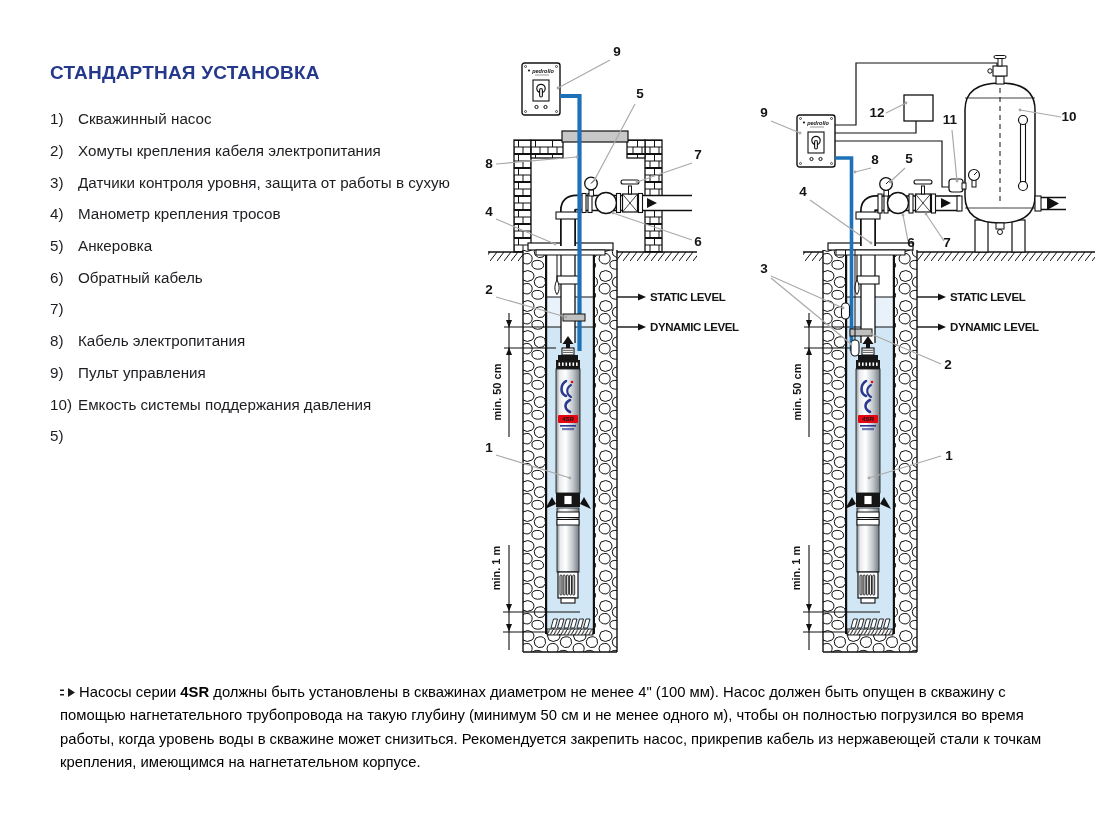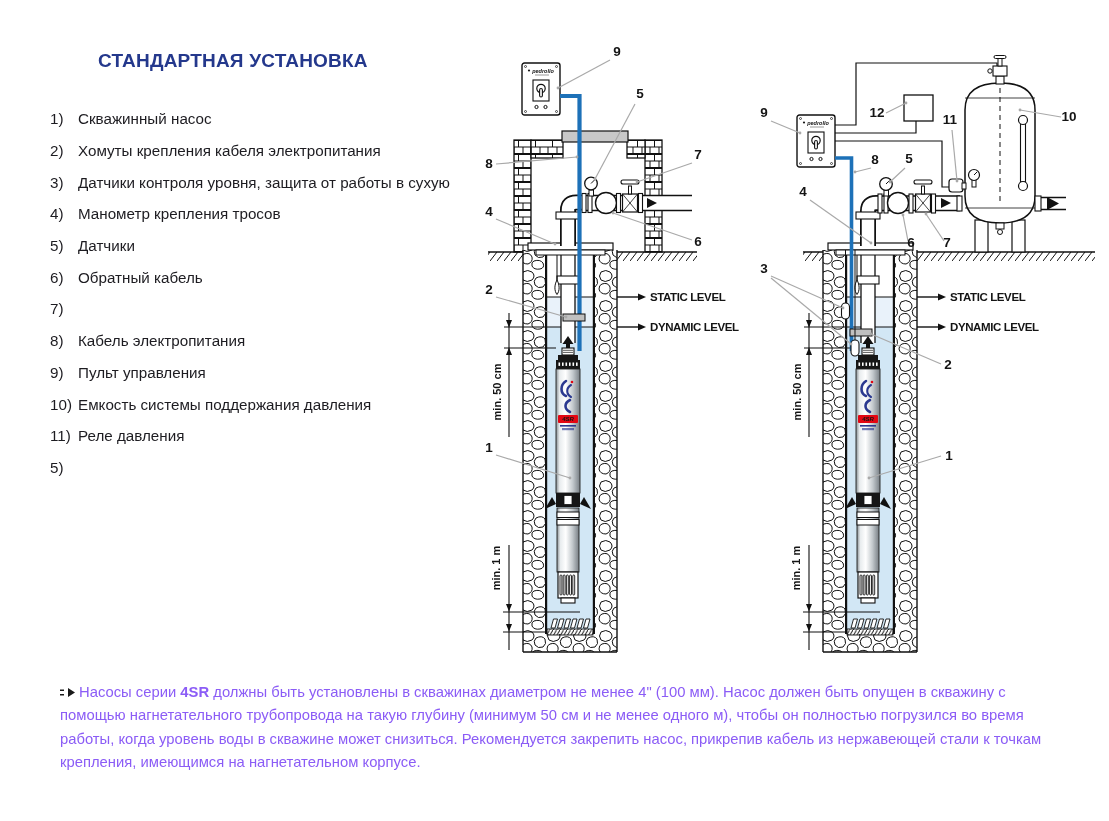--- a/index.html
+++ b/index.html
@@ -1,24 +1,24 @@
 <!DOCTYPE html>
 <html><head>
 <meta charset="utf-8">
 <style>
   html,body{margin:0;padding:0;background:#fff;}
   #page{position:relative;width:1109px;height:821px;background:#fff;overflow:hidden;
         font-family:"Liberation Sans",sans-serif;}
-  #doc-title{position:absolute;left:50px;top:50px;font-size:19px;font-weight:bold;
-        color:#24388c;letter-spacing:.2px;margin-left:48px;}
+  #doc-title{position:absolute;left:50px;top:62px;font-size:19px;font-weight:bold;
+        color:#24388c;letter-spacing:.2px;}
   #legend{position:absolute;left:50px;top:103px;width:430px;}
   .legend-item{display:flex;height:31.7px;align-items:center;font-size:15.2px;color:#1d1c21;}
   .legend-num{width:28px;flex:0 0 28px;}
   #note{position:absolute;left:60px;top:681px;width:1002px;font-size:14.8px;
-        line-height:23.4px;color:#8b5cf6;text-align:left;}
+        line-height:23.4px;color:#000000;text-align:left;}
   #note b{font-weight:bold;}
   .note-arrow-svg{display:inline-block;vertical-align:-1px;margin-right:4px;}
   svg text{font-family:"Liberation Sans",sans-serif;fill:#141414;}
   .callout{font-size:13.5px;font-weight:bold;}
   .lvl{font-size:11.5px;font-weight:bold;letter-spacing:-0.4px;}
   .dim{font-size:11px;font-weight:bold;}
   .leader{stroke:#a9a9a9;stroke-width:1.2;fill:none;}
   .ldot{fill:#a9a9a9;}
   .pipe-outline{stroke:#111;fill:none;}
   .wht{fill:#fff;stroke:#111;}
@@ -42,44 +42,40 @@
     <div class="legend-item">
         <span class="legend-num">3)</span>
         <span>Датчики контроля уровня, защита от работы в сухую</span>
       </div>
     <div class="legend-item">
         <span class="legend-num">4)</span>
         <span>Манометр крепления тросов</span>
       </div>
     <div class="legend-item">
         <span class="legend-num">5)</span>
-        <span>Датчики</span>
+        <span>Анкеровка</span>
       </div>
     <div class="legend-item">
         <span class="legend-num">6)</span>
         <span>Обратный кабель</span>
       </div>
     <div class="legend-item">
         <span class="legend-num">7)</span>
       </div>
     <div class="legend-item">
         <span class="legend-num">8)</span>
         <span>Кабель электропитания</span>
       </div>
     <div class="legend-item">
         <span class="legend-num">9)</span>
         <span>Пульт управления</span>
       </div>
     <div class="legend-item">
         <span class="legend-num">10)</span>
         <span>Емкость системы поддержания давления</span>
-      </div>
-    <div class="legend-item">
-        <span class="legend-num">11)</span>
-        <span>Реле давления</span>
       </div>
     <div class="legend-item">
         <span class="legend-num">5)</span>
       </div>
   </div>
 
   <svg id="diagrams" style="position:absolute;left:460px;top:30px;" width="649" height="650" viewBox="460 30 649 650">
     <defs>
       <pattern id="bricks" width="17" height="14" patternUnits="userSpaceOnUse">
         <rect width="17" height="14" fill="#fff"></rect>

